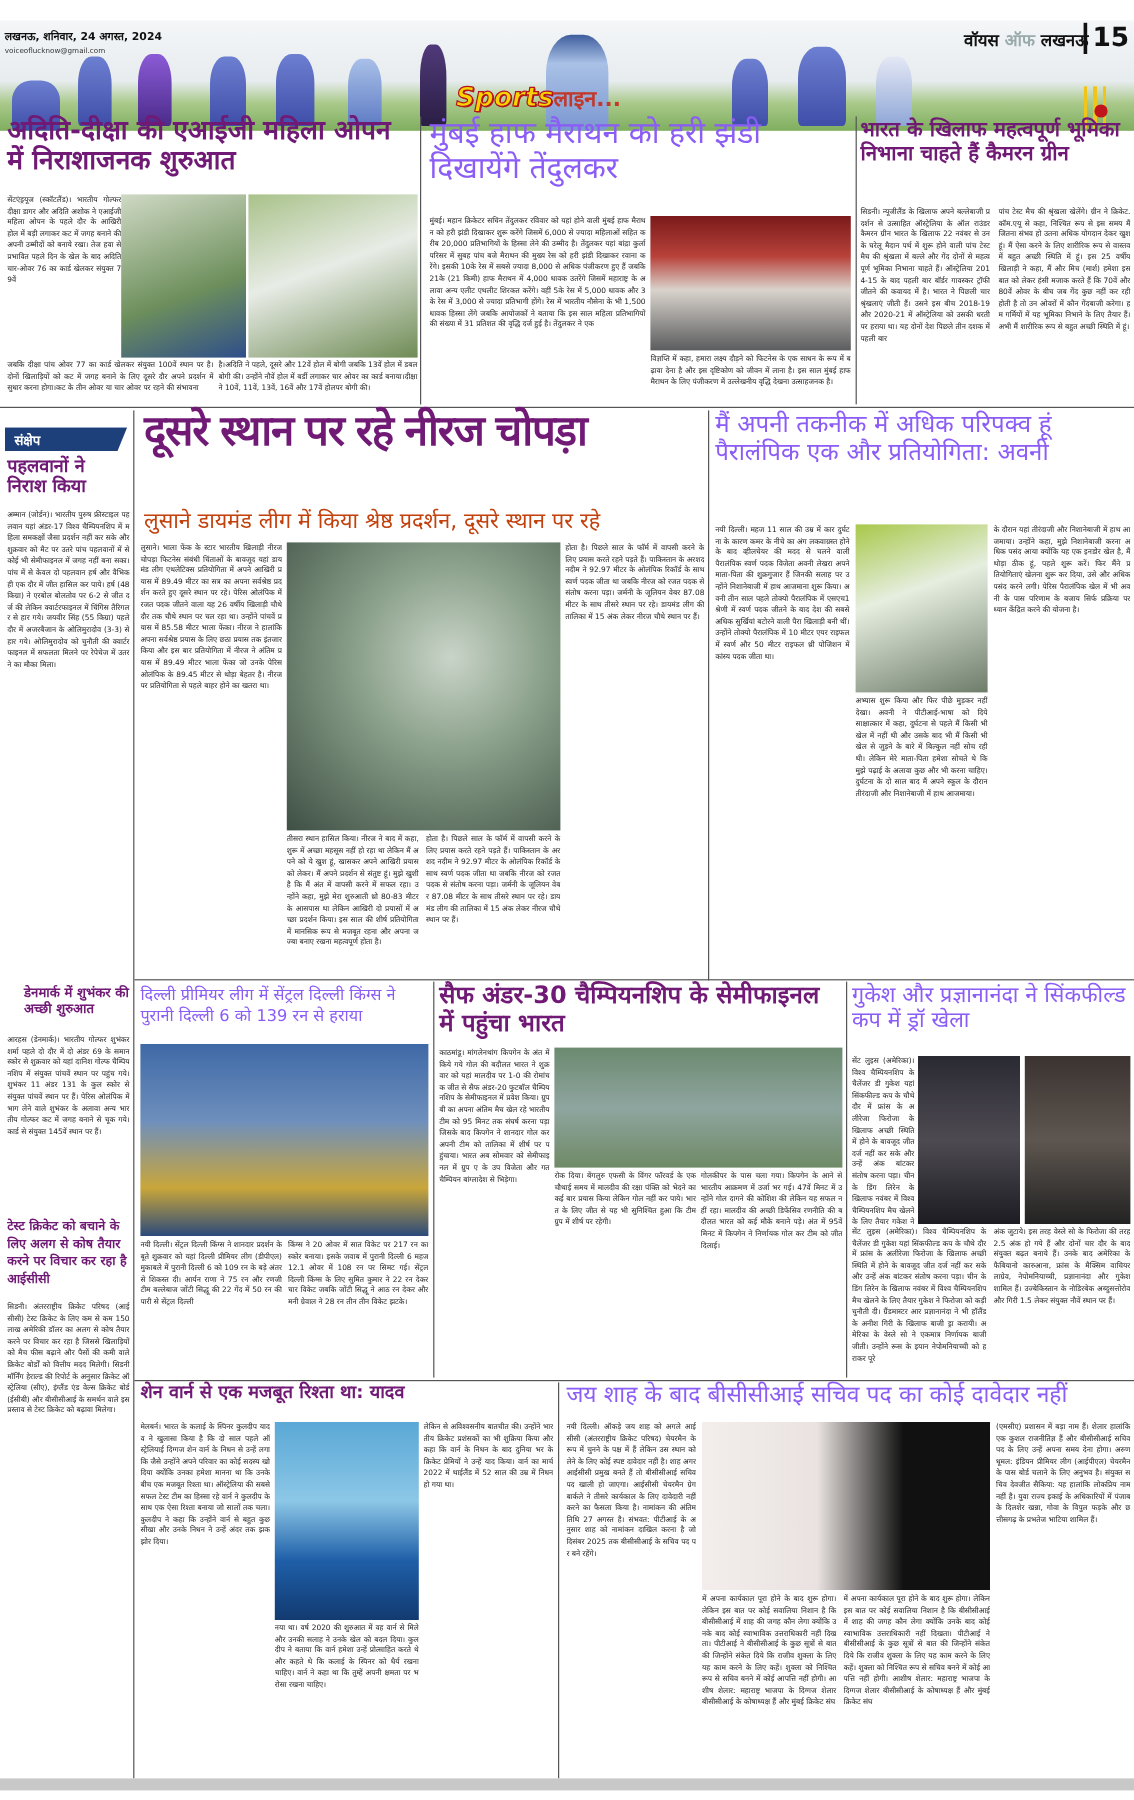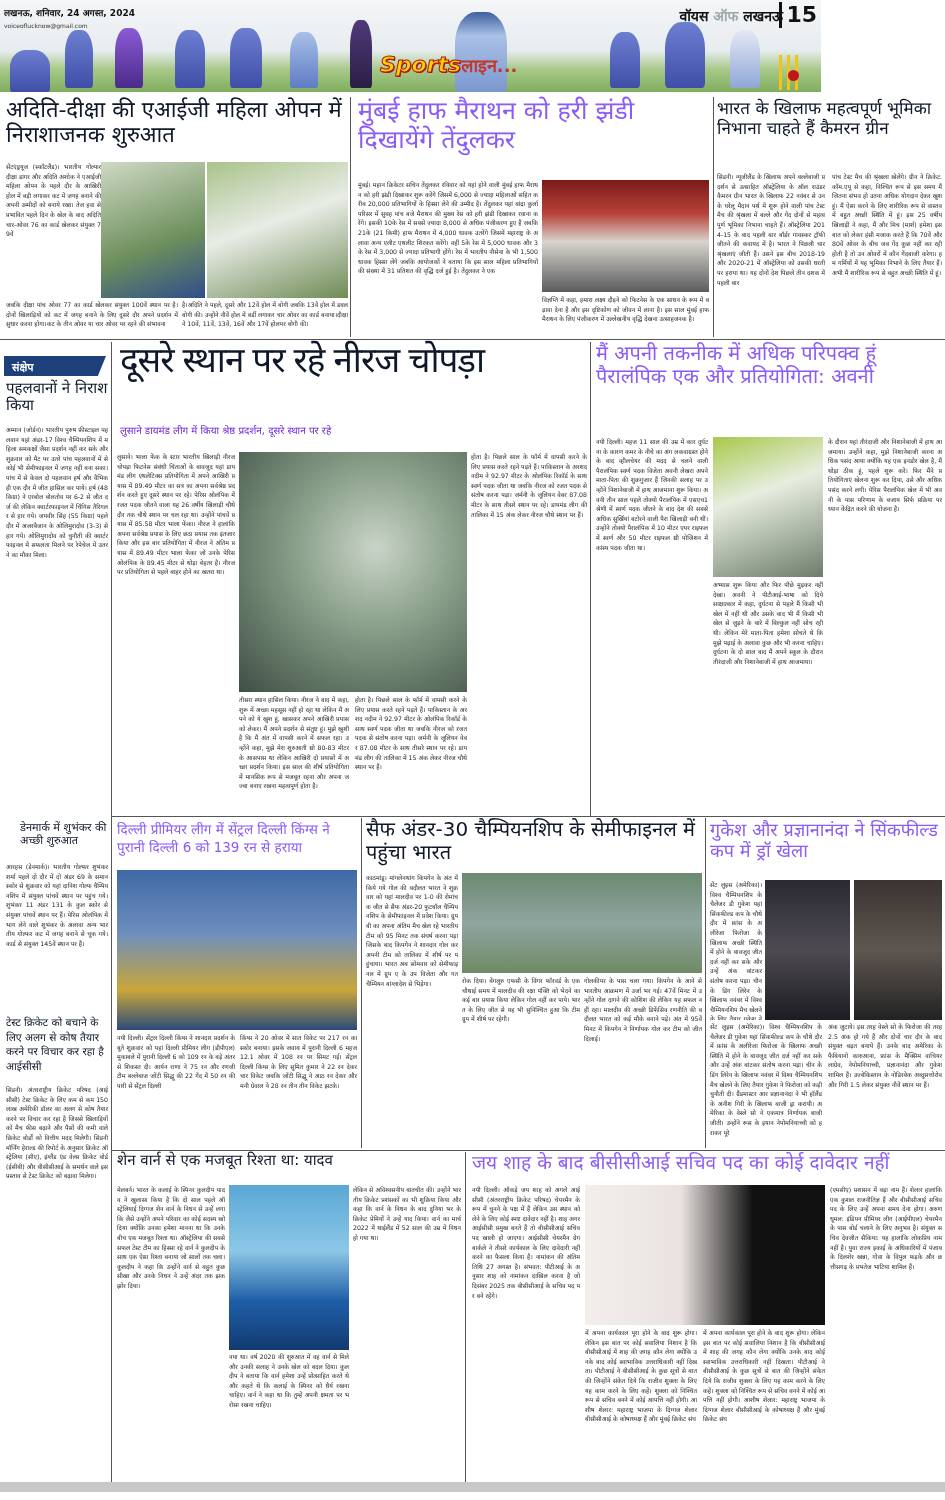--- a/index.html
+++ b/index.html
@@ -1,29 +1,29 @@
 <!DOCTYPE html>
 <html><head>
 <meta charset="utf-8">
 <style>
 *{box-sizing:border-box;margin:0;padding:0}
 body{width:945px;height:1500px;background:#fff;font-family:"DejaVu Sans",sans-serif;color:#1a1a1a;position:relative;overflow:hidden}
 .abs{position:absolute}
-.banner{left:0;top:0;width:821px;height:92px;background:linear-gradient(180deg,#f4f6f8 0%,#e7ecef 55%,#a9c98a 75%,#7fae5e 100%);overflow:hidden}
+.banner{left:0;top:17px;width:945px;height:92px;background:linear-gradient(180deg,#f4f6f8 0%,#e7ecef 55%,#a9c98a 75%,#7fae5e 100%);overflow:hidden}
 .dateline{left:4px;top:6px;font-size:9px;font-weight:bold;color:#111}
 .email{left:4px;top:22px;font-size:6px;color:#333}
 .brand{right:38px;top:6px;font-size:14px;font-weight:bold;color:#111}
 .brand .mid{color:#9aa;font-weight:bold}
 .pageno{right:4px;top:2px;font-size:22px;font-weight:bold;color:#111;border-left:3px solid #111;padding-left:4px;line-height:26px}
 .sports-logo{left:380px;top:52px;font-size:22px;font-weight:bold;font-style:italic;color:#f7d300;-webkit-text-stroke:1px #b5121b;text-shadow:1px 1px 0 #b5121b}
 .sports-logo .hl{color:#c0392b;-webkit-text-stroke:0;text-shadow:none;font-style:normal;font-size:18px}
 .fig{position:absolute;border-radius:40% 40% 8% 8%;background:linear-gradient(180deg,#6d7fd1,#3f4ea8)}
 .stumps{right:20px;top:55px;width:22px;height:35px;background:repeating-linear-gradient(90deg,#f0c419 0 3px,transparent 3px 8px)}
 .ball{right:22px;top:70px;width:11px;height:11px;border-radius:50%;background:#c0161b}
-.hl1{font-weight:normal;color:#0f172a;line-height:1.15}
+.hl1{font-weight:bold;color:#701a75;line-height:1.15}
 .hl-light{font-weight:normal;color:#8b5cf6;line-height:1.15}
 .body{font-size:6.2px;line-height:9.6px;color:#222;text-align:justify;overflow:hidden;word-break:break-all}
 .photo{overflow:hidden}
 .rule-v{background:#555;width:1px}
 .rule-h{background:#555;height:1px}
 .sanshep{left:4px;top:356px;width:102px;height:20px;background:#1d3f7a;color:#fff;font-size:11px;font-weight:bold;padding:3px 8px;clip-path:polygon(0 0,100% 0,92% 100%,0 100%)}
 .footer-bar{left:0;top:1482px;width:945px;height:10px;background:#c8c8c8}
 </style>
 </head>
 <body>
@@ -81,21 +81,21 @@
 <div class="abs hl1" style="left:6px;top:380px;width:102px;font-size:15px">पहलवानों ने निराश किया</div>
 <div class="abs body" style="left:6px;top:425px;width:102px;height:395px">अम्मान (जोर्डन)। भारतीय पुरुष फ्रीस्टाइल पहलवान यहां अंडर-17 विश्व चैम्पियनशिप में महिला समकक्षों जैसा प्रदर्शन नहीं कर सके और शुक्रवार को मैट पर उतरे पांच पहलवानों में से कोई भी सेमीफाइनल में जगह नहीं बना सका। पांच में से केवल दो पहलवान हर्ष और वैभिक ही एक दौर में जीत हासिल कर पाये। हर्ष (48 किग्रा) ने एरबोल बोलतोव पर 6-2 से जीत दर्ज की लेकिन क्वार्टरफाइनल में चिंगिस तैरिगलर से हार गये। जयवीर सिंह (55 किग्रा) पहले दौर में अजरबैजान के ओलिमुरादोव (3-3) से हार गये। ओलिमुरादोव को चुनौती की क्वार्टरफाइनल में सफलता मिलने पर रेपेचेज में उतरने का मौका मिला।</div>
 <div class="abs hl1" style="left:20px;top:822px;width:102px;font-size:11px">डेनमार्क में शुभंकर की अच्छी शुरुआत</div>
 <div class="abs body" style="left:6px;top:862px;width:102px;height:150px">आरहस (डेनमार्क)। भारतीय गोल्फर शुभंकर शर्मा पहले दो दौर में दो अंडर 69 के समान स्कोर से शुक्रवार को यहां दानिश गोल्फ चैम्पियनशिप में संयुक्त पांचवें स्थान पर पहुंच गये। शुभंकर 11 अंडर 131 के कुल स्कोर से संयुक्त पांचवें स्थान पर हैं। पेरिस ओलंपिक में भाग लेने वाले शुभंकर के अलावा अन्य भारतीय गोल्फर कट में जगह बनाने से चूक गये। कार्ड से संयुक्त 145वें स्थान पर हैं।</div>
 <div class="abs hl1" style="left:6px;top:1015px;width:102px;font-size:10.5px;line-height:1.4">टेस्ट क्रिकेट को बचाने के लिए अलग से कोष तैयार करने पर विचार कर रहा है आईसीसी</div>
 <div class="abs body" style="left:6px;top:1085px;width:102px;height:400px">सिडनी। अंतरराष्ट्रीय क्रिकेट परिषद (आईसीसी) टेस्ट क्रिकेट के लिए कम से कम 150 लाख अमेरिकी डॉलर का अलग से कोष तैयार करने पर विचार कर रहा है जिससे खिलाड़ियों को मैच फीस बढ़ाने और पैसों की कमी वाले क्रिकेट बोर्डों को वित्तीय मदद मिलेगी। सिडनी मॉर्निंग हेराल्ड की रिपोर्ट के अनुसार क्रिकेट ऑस्ट्रेलिया (सीए), इंग्लैंड एंड वेल्स क्रिकेट बोर्ड (ईसीबी) और बीसीसीआई के समर्थन वाले इस प्रस्ताव से टेस्ट क्रिकेट को बढ़ावा मिलेगा।</div>
 
 <div class="abs rule-v" style="left:111px;top:342px;height:1140px"></div>
 
 <div class="abs hl1" style="left:120px;top:340px;width:470px;font-size:35px;font-family:'DejaVu Sans Condensed','DejaVu Sans',sans-serif;letter-spacing:-1px">दूसरे स्थान पर रहे नीरज चोपड़ा</div>
-<div class="abs hl-light" style="left:120px;top:425px;width:470px;font-size:10px;color:#6d28d9">लुसाने डायमंड लीग में किया श्रेष्ठ प्रदर्शन, दूसरे स्थान पर रहे</div>
+<div class="abs hl-light" style="left:120px;top:425px;width:470px;font-size:18px;color:#c2410c">लुसाने डायमंड लीग में किया श्रेष्ठ प्रदर्शन, दूसरे स्थान पर रहे</div>
 <div class="abs body" style="left:117px;top:452px;width:118px;height:360px">लुसाने। भाला फेंक के स्टार भारतीय खिलाड़ी नीरज चोपड़ा फिटनेस संबंधी चिंताओं के बावजूद यहां डायमंड लीग एथलेटिक्स प्रतियोगिता में अपने आखिरी प्रयास में 89.49 मीटर का सत्र का अपना सर्वश्रेष्ठ प्रदर्शन करते हुए दूसरे स्थान पर रहे। पेरिस ओलंपिक में रजत पदक जीतने वाला यह 26 वर्षीय खिलाड़ी चौथे दौर तक चौथे स्थान पर चल रहा था। उन्होंने पांचवें प्रयास में 85.58 मीटर भाला फेंका। नीरज ने हालांकि अपना सर्वश्रेष्ठ प्रयास के लिए छठा प्रयास तक इंतजार किया और इस बार प्रतियोगिता में नीरज ने अंतिम प्रयास में 89.49 मीटर भाला फेंका जो उनके पेरिस ओलंपिक के 89.45 मीटर से थोड़ा बेहतर है। नीरज पर प्रतियोगिता से पहले बाहर होने का खतरा था।</div>
 <div class="abs photo" style="left:239px;top:452px;width:228px;height:240px;background:radial-gradient(circle at 60% 40%,#c9d4c8 0,#8aa08a 40%,#3e4f44 100%)"></div>
 <div class="abs body" style="left:239px;top:695px;width:110px;height:117px">तीसरा स्थान हासिल किया। नीरज ने बाद में कहा, शुरू में अच्छा महसूस नहीं हो रहा था लेकिन मैं अपने को ये खुश हूं, खासकर अपने आखिरी प्रयास को लेकर। मैं अपने प्रदर्शन से संतुष्ट हूं। मुझे खुशी है कि मैं अंत में वापसी करने में सफल रहा। उन्होंने कहा, मुझे मेरा शुरुआती थ्रो 80-83 मीटर के आसपास था लेकिन आखिरी दो प्रयासों में अच्छा प्रदर्शन किया। इस साल की शीर्ष प्रतियोगिता में मानसिक रूप से मजबूत रहना और अपना जज्बा बनाए रखना महत्वपूर्ण होता है।</div>
 <div class="abs body" style="left:355px;top:695px;width:112px;height:117px">होता है। पिछले साल के फॉर्म में वापसी करने के लिए प्रयास करते रहने पड़ते हैं। पाकिस्तान के अरशद नदीम ने 92.97 मीटर के ओलंपिक रिकॉर्ड के साथ स्वर्ण पदक जीता था जबकि नीरज को रजत पदक से संतोष करना पड़ा। जर्मनी के जूलियन वेबर 87.08 मीटर के साथ तीसरे स्थान पर रहे। डायमंड लीग की तालिका में 15 अंक लेकर नीरज चौथे स्थान पर हैं।</div>
 <div class="abs body" style="left:471px;top:452px;width:116px;height:360px">होता है। पिछले साल के फॉर्म में वापसी करने के लिए प्रयास करते रहने पड़ते हैं। पाकिस्तान के अरशद नदीम ने 92.97 मीटर के ओलंपिक रिकॉर्ड के साथ स्वर्ण पदक जीता था जबकि नीरज को रजत पदक से संतोष करना पड़ा। जर्मनी के जूलियन वेबर 87.08 मीटर के साथ तीसरे स्थान पर रहे। डायमंड लीग की तालिका में 15 अंक लेकर नीरज चौथे स्थान पर हैं।</div>
 
 <div class="abs rule-v" style="left:590px;top:342px;height:475px"></div>
 
 <div class="abs hl-light" style="left:596px;top:342px;width:346px;font-size:20px">मैं अपनी तकनीक में अधिक परिपक्व हूं पैरालंपिक एक और प्रतियोगिता: अवनी</div>
 <div class="abs body" style="left:596px;top:437px;width:112px;height:375px">नयी दिल्ली। महज 11 साल की उम्र में कार दुर्घटना के कारण कमर के नीचे का अंग लकवाग्रस्त होने के बाद व्हीलचेयर की मदद से चलने वाली पैरालंपिक स्वर्ण पदक विजेता अवनी लेखरा अपने माता-पिता की शुक्रगुजार हैं जिनकी सलाह पर उन्होंने निशानेबाजी में हाथ आजमाना शुरू किया। अवनी तीन साल पहले तोक्यो पैरालंपिक में एसएच1 श्रेणी में स्वर्ण पदक जीतने के बाद देश की सबसे अधिक सुर्खियां बटोरने वाली पैरा खिलाड़ी बनी थीं। उन्होंने तोक्यो पैरालंपिक में 10 मीटर एयर राइफल में स्वर्ण और 50 मीटर राइफल थ्री पोजिशन में कांस्य पदक जीता था।</div>

